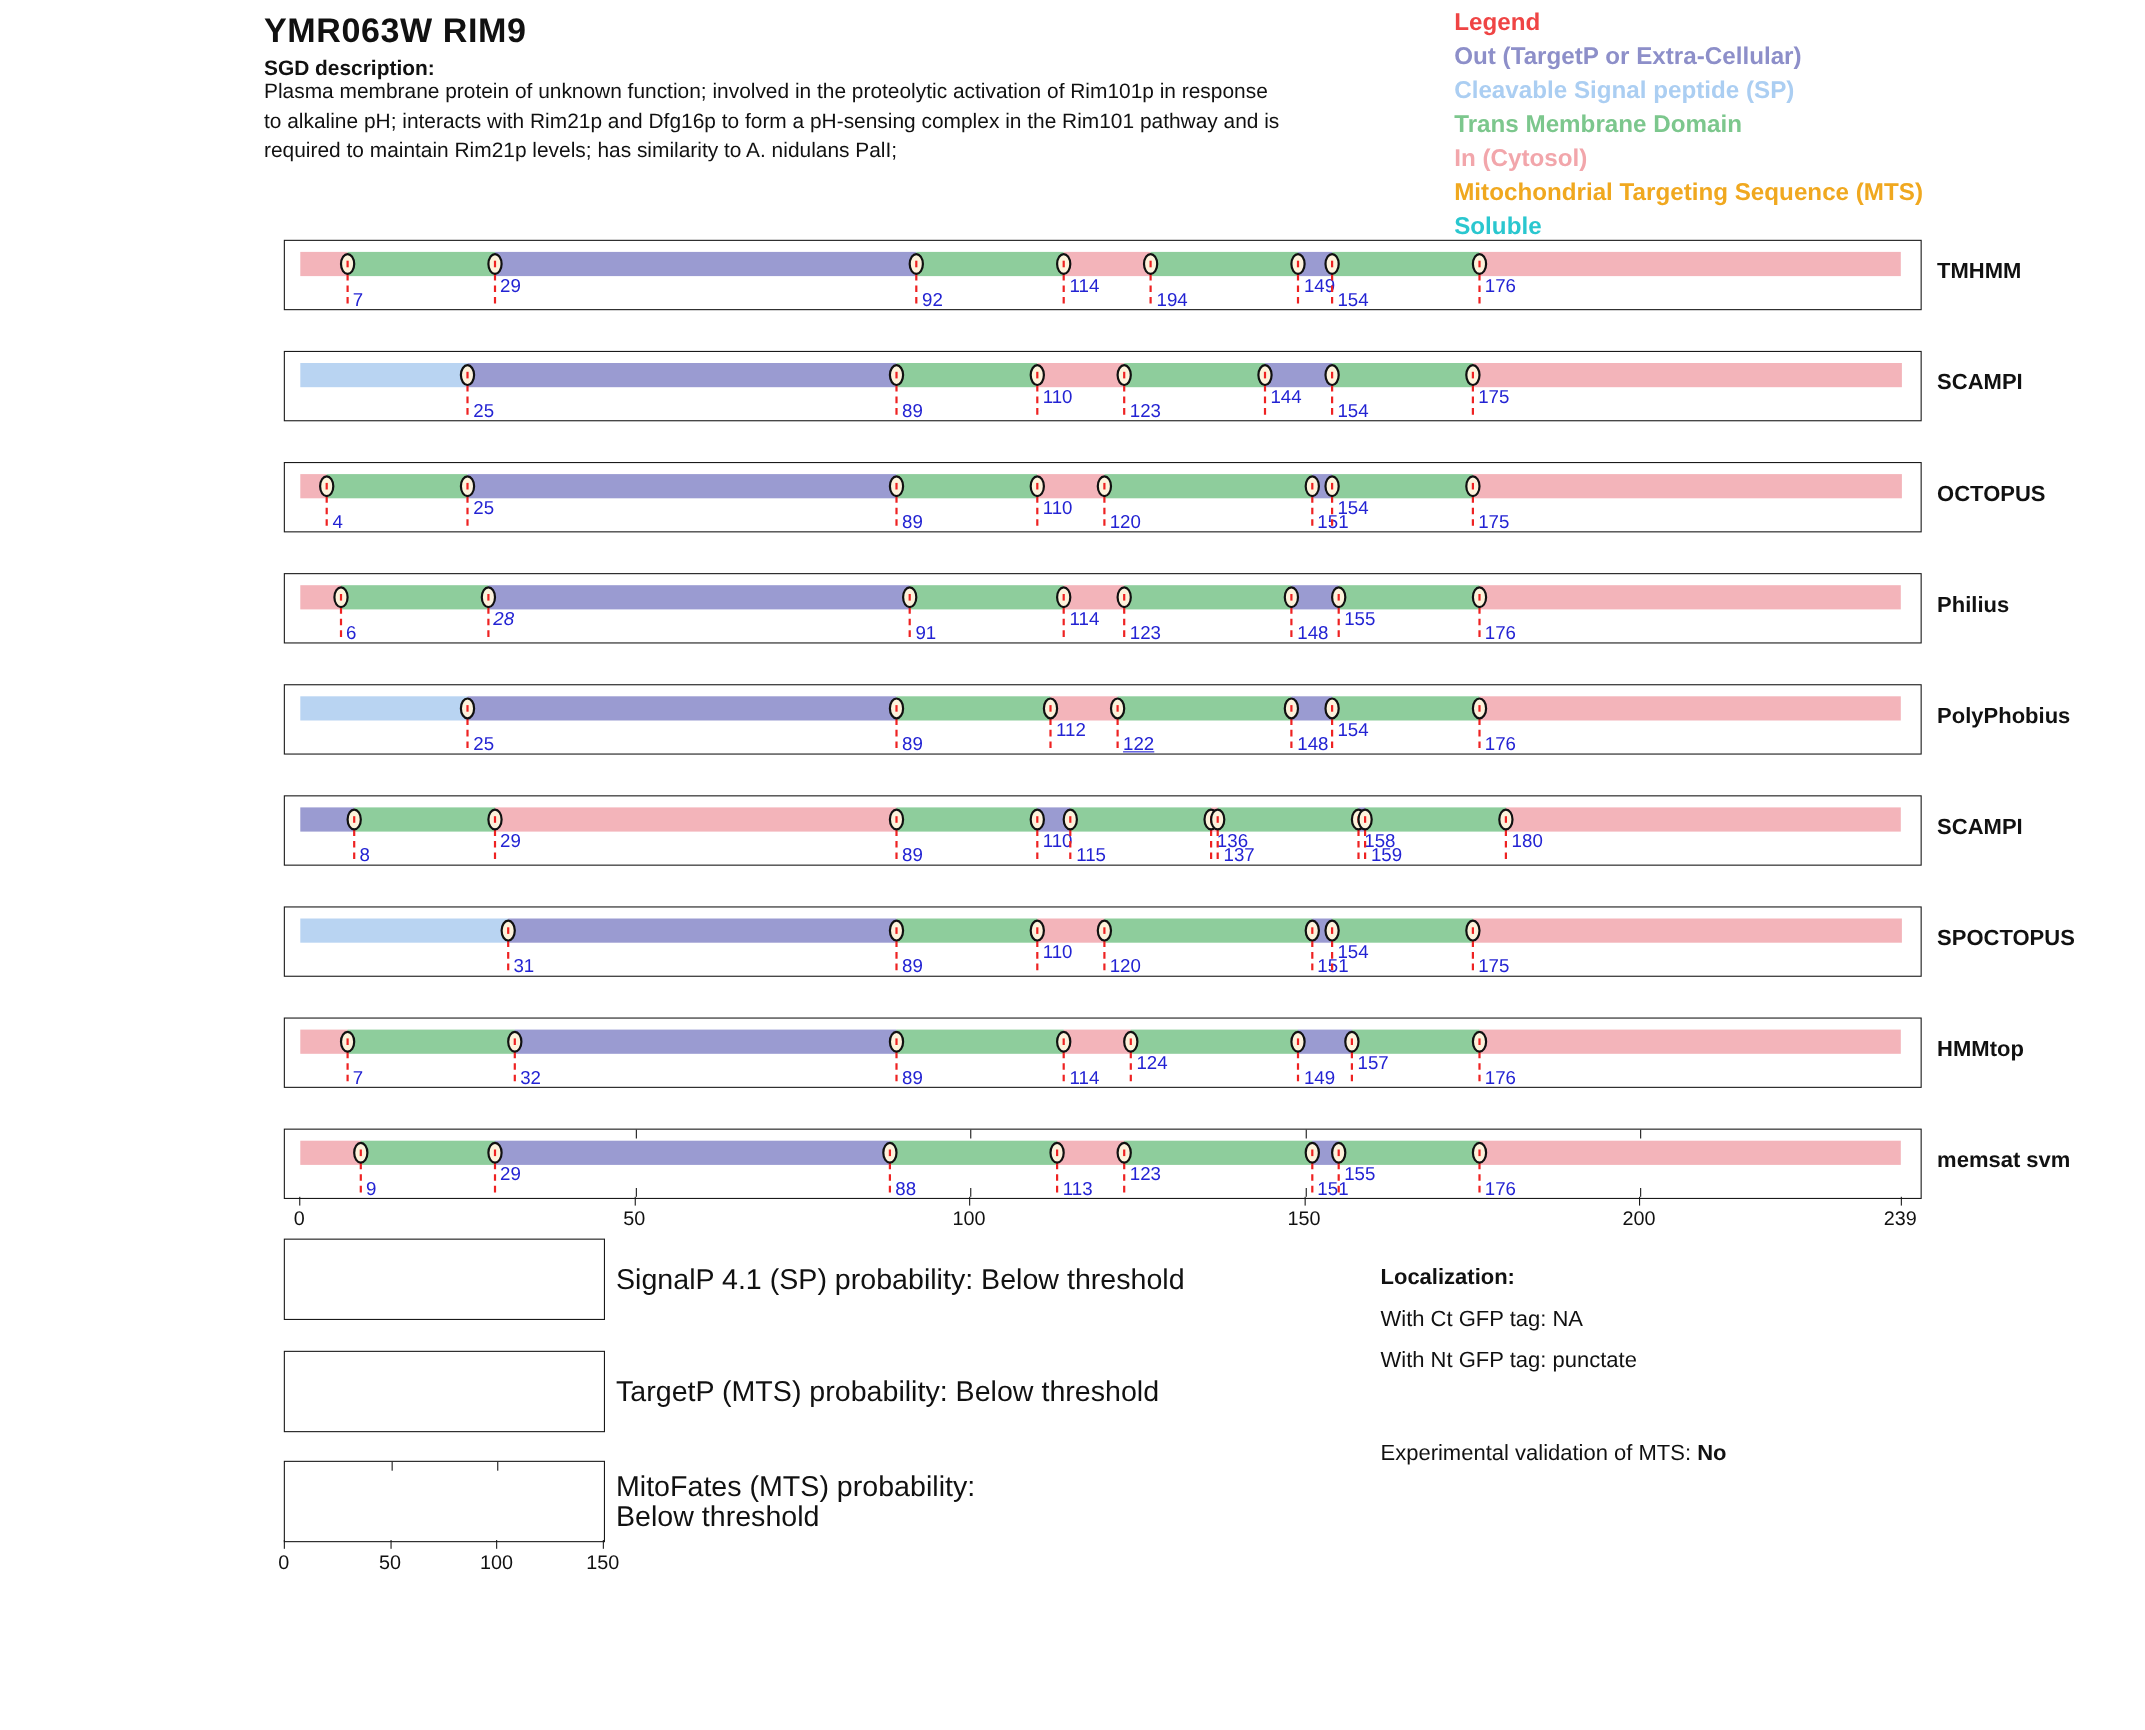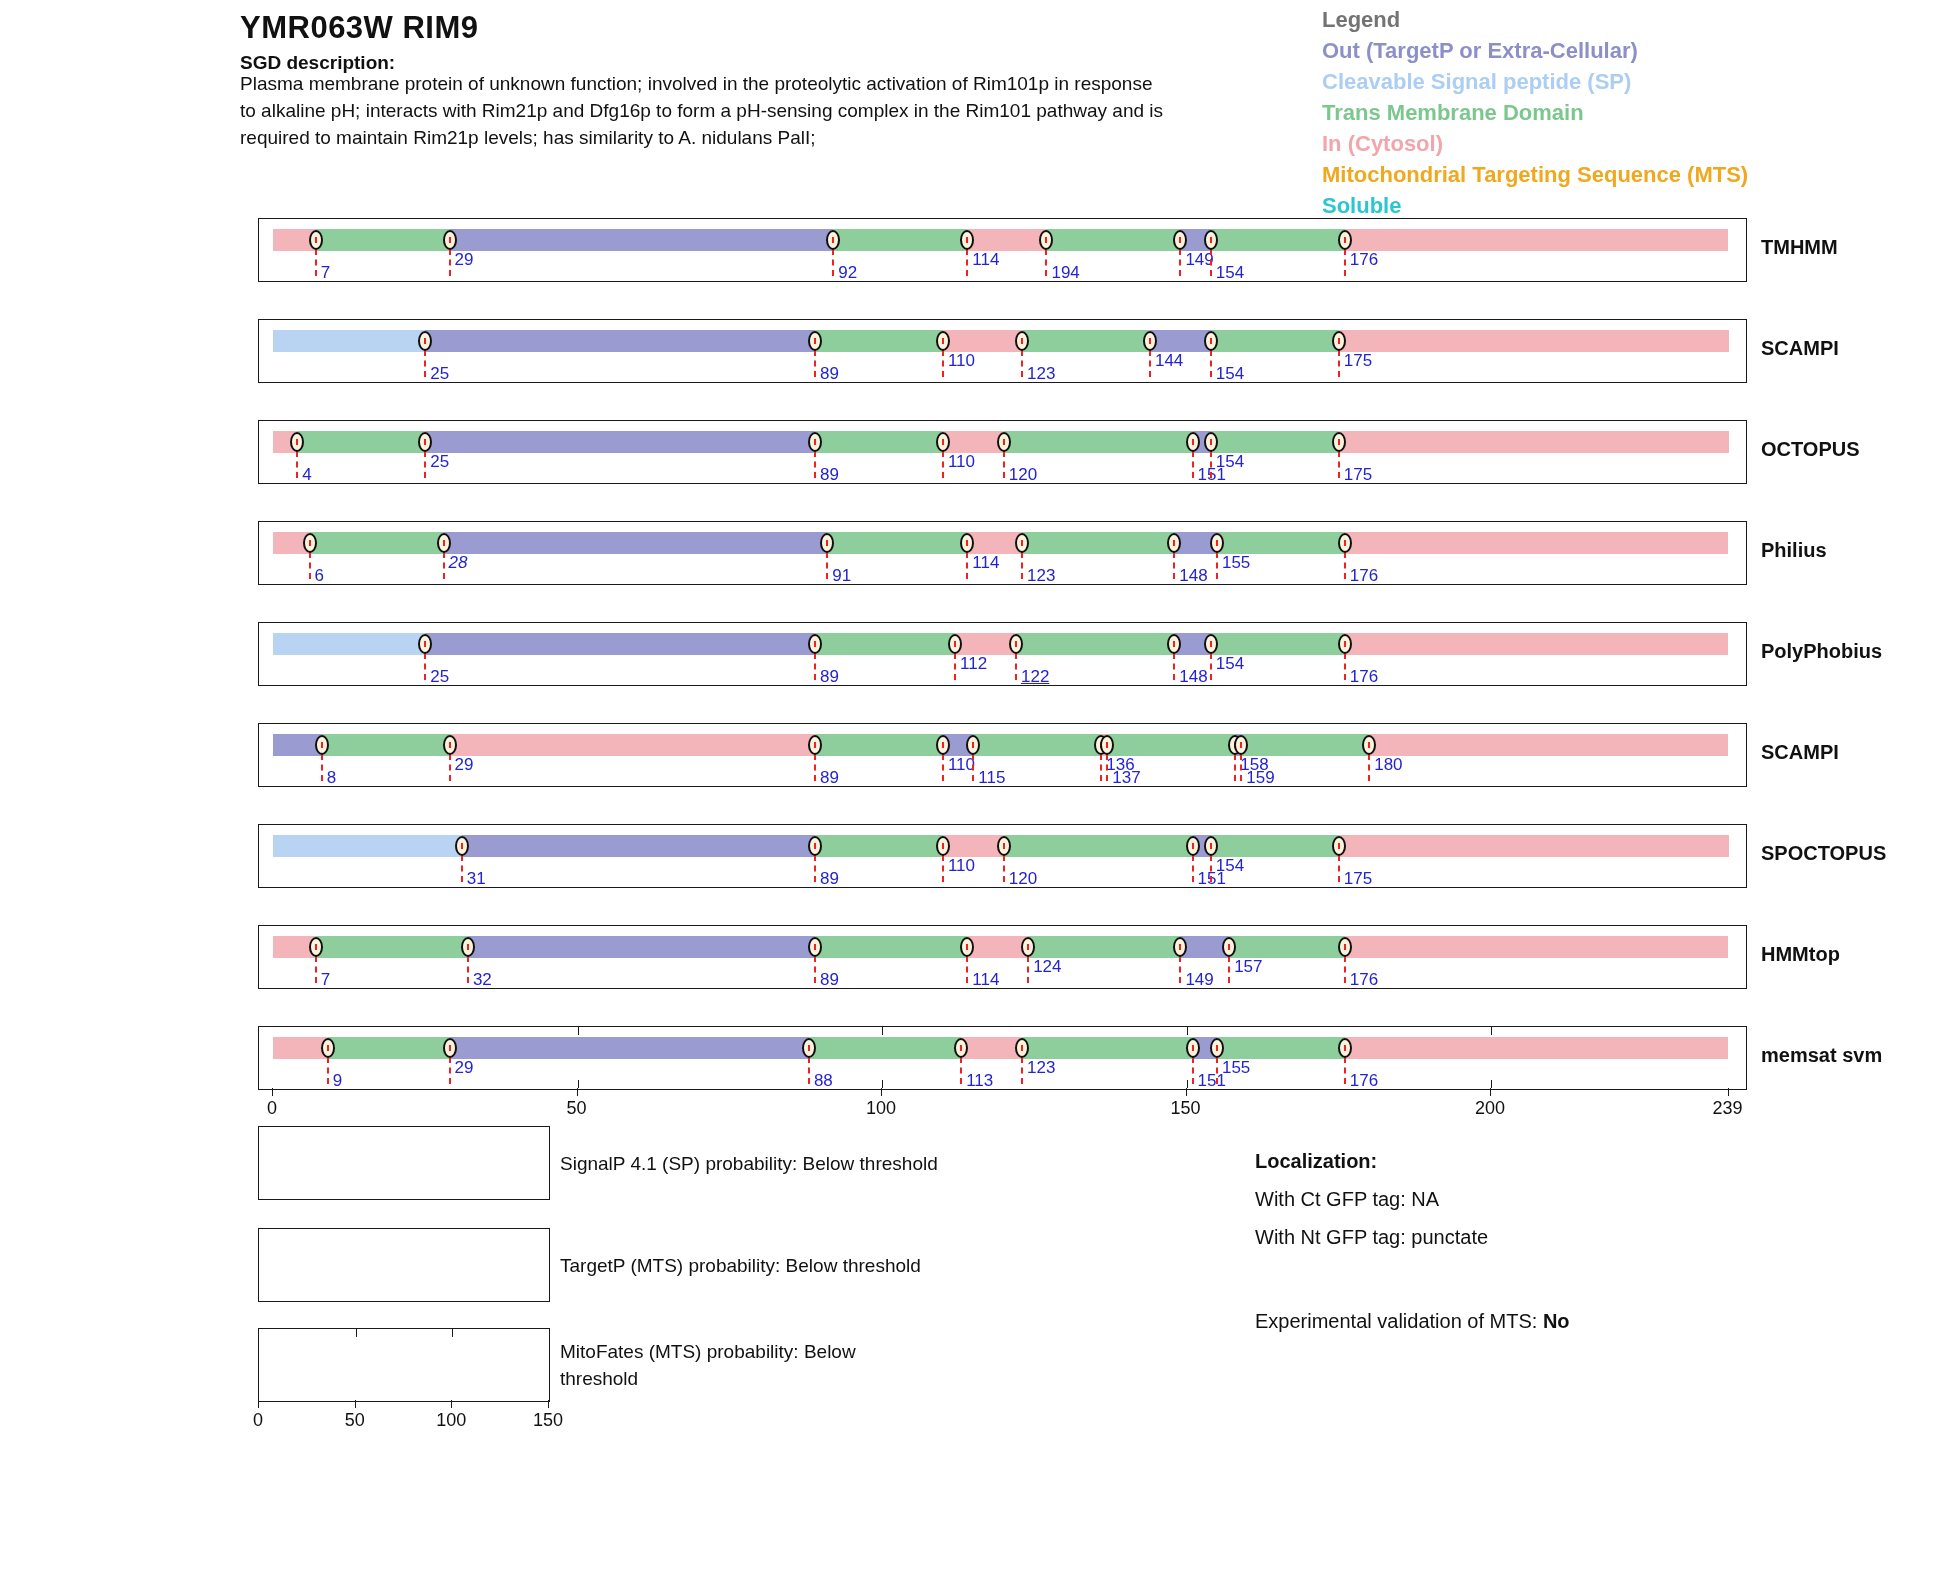--- a/index.html
+++ b/index.html
@@ -5,33 +5,33 @@
   html,body{margin:0;padding:0;background:#ffffff;}
   .canvas{
     position:relative;width:1950px;height:1573px;background:#ffffff;overflow:hidden;
     font-family:"Liberation Sans",sans-serif;color:#111;
   }
   .abs{position:absolute;}
   .page-title{left:240px;top:10px;font-size:31px;font-weight:bold;letter-spacing:.5px;}
   .sgd-label{left:240px;top:52px;font-size:19px;font-weight:bold;}
   .sgd-desc{left:240px;top:70px;font-size:19px;line-height:27px;width:1060px;}
   .legend{left:1322px;top:4px;font-size:22px;font-weight:bold;line-height:31px;}
-  .legend .legend-title{color:#737373;}
+  .legend .legend-title{color:#ef4444;}
   .track-box{position:absolute;background:#fff;border:1.6px solid #1a1a1a;}
   .seg{position:absolute;top:10px;height:22px;}
   .bline{position:absolute;top:30px;height:27px;width:0;border-left:2px dashed #ee2222;}
   .oval{position:absolute;top:11px;width:14px;height:20px;border:2.6px solid #111;
         border-radius:50%;background:#fdf3dc;box-sizing:border-box;}
   .oval .odash{position:absolute;left:50%;top:50%;width:2px;height:6px;margin:-3px 0 0 -1px;background:#ee2222;}
   .blabel{position:absolute;font-size:17px;color:#2323d3;white-space:nowrap;}
   .track-label{position:absolute;font-size:20px;font-weight:bold;white-space:nowrap;}
   .tick{position:absolute;width:0;border-left:1.6px solid #1a1a1a;}
   .tick-label{position:absolute;font-size:18px;color:#111;transform:translateX(-50%);white-space:nowrap;}
   .prob-box{position:absolute;background:#fff;border:1.5px solid #1a1a1a;}
-  .prob-label{position:absolute;font-size:19px;line-height:27px;color:#111;}
+  .prob-label{position:absolute;font-size:26px;line-height:27px;color:#111;}
   .loc{position:absolute;font-size:20px;line-height:30px;color:#111;}
   .bold{font-weight:bold;}
 </style>
 </head>
 <body>
 
 <div class="canvas">
 
   <div class="abs page-title">YMR063W  RIM9</div>
   <div class="abs sgd-label">SGD description:</div>

